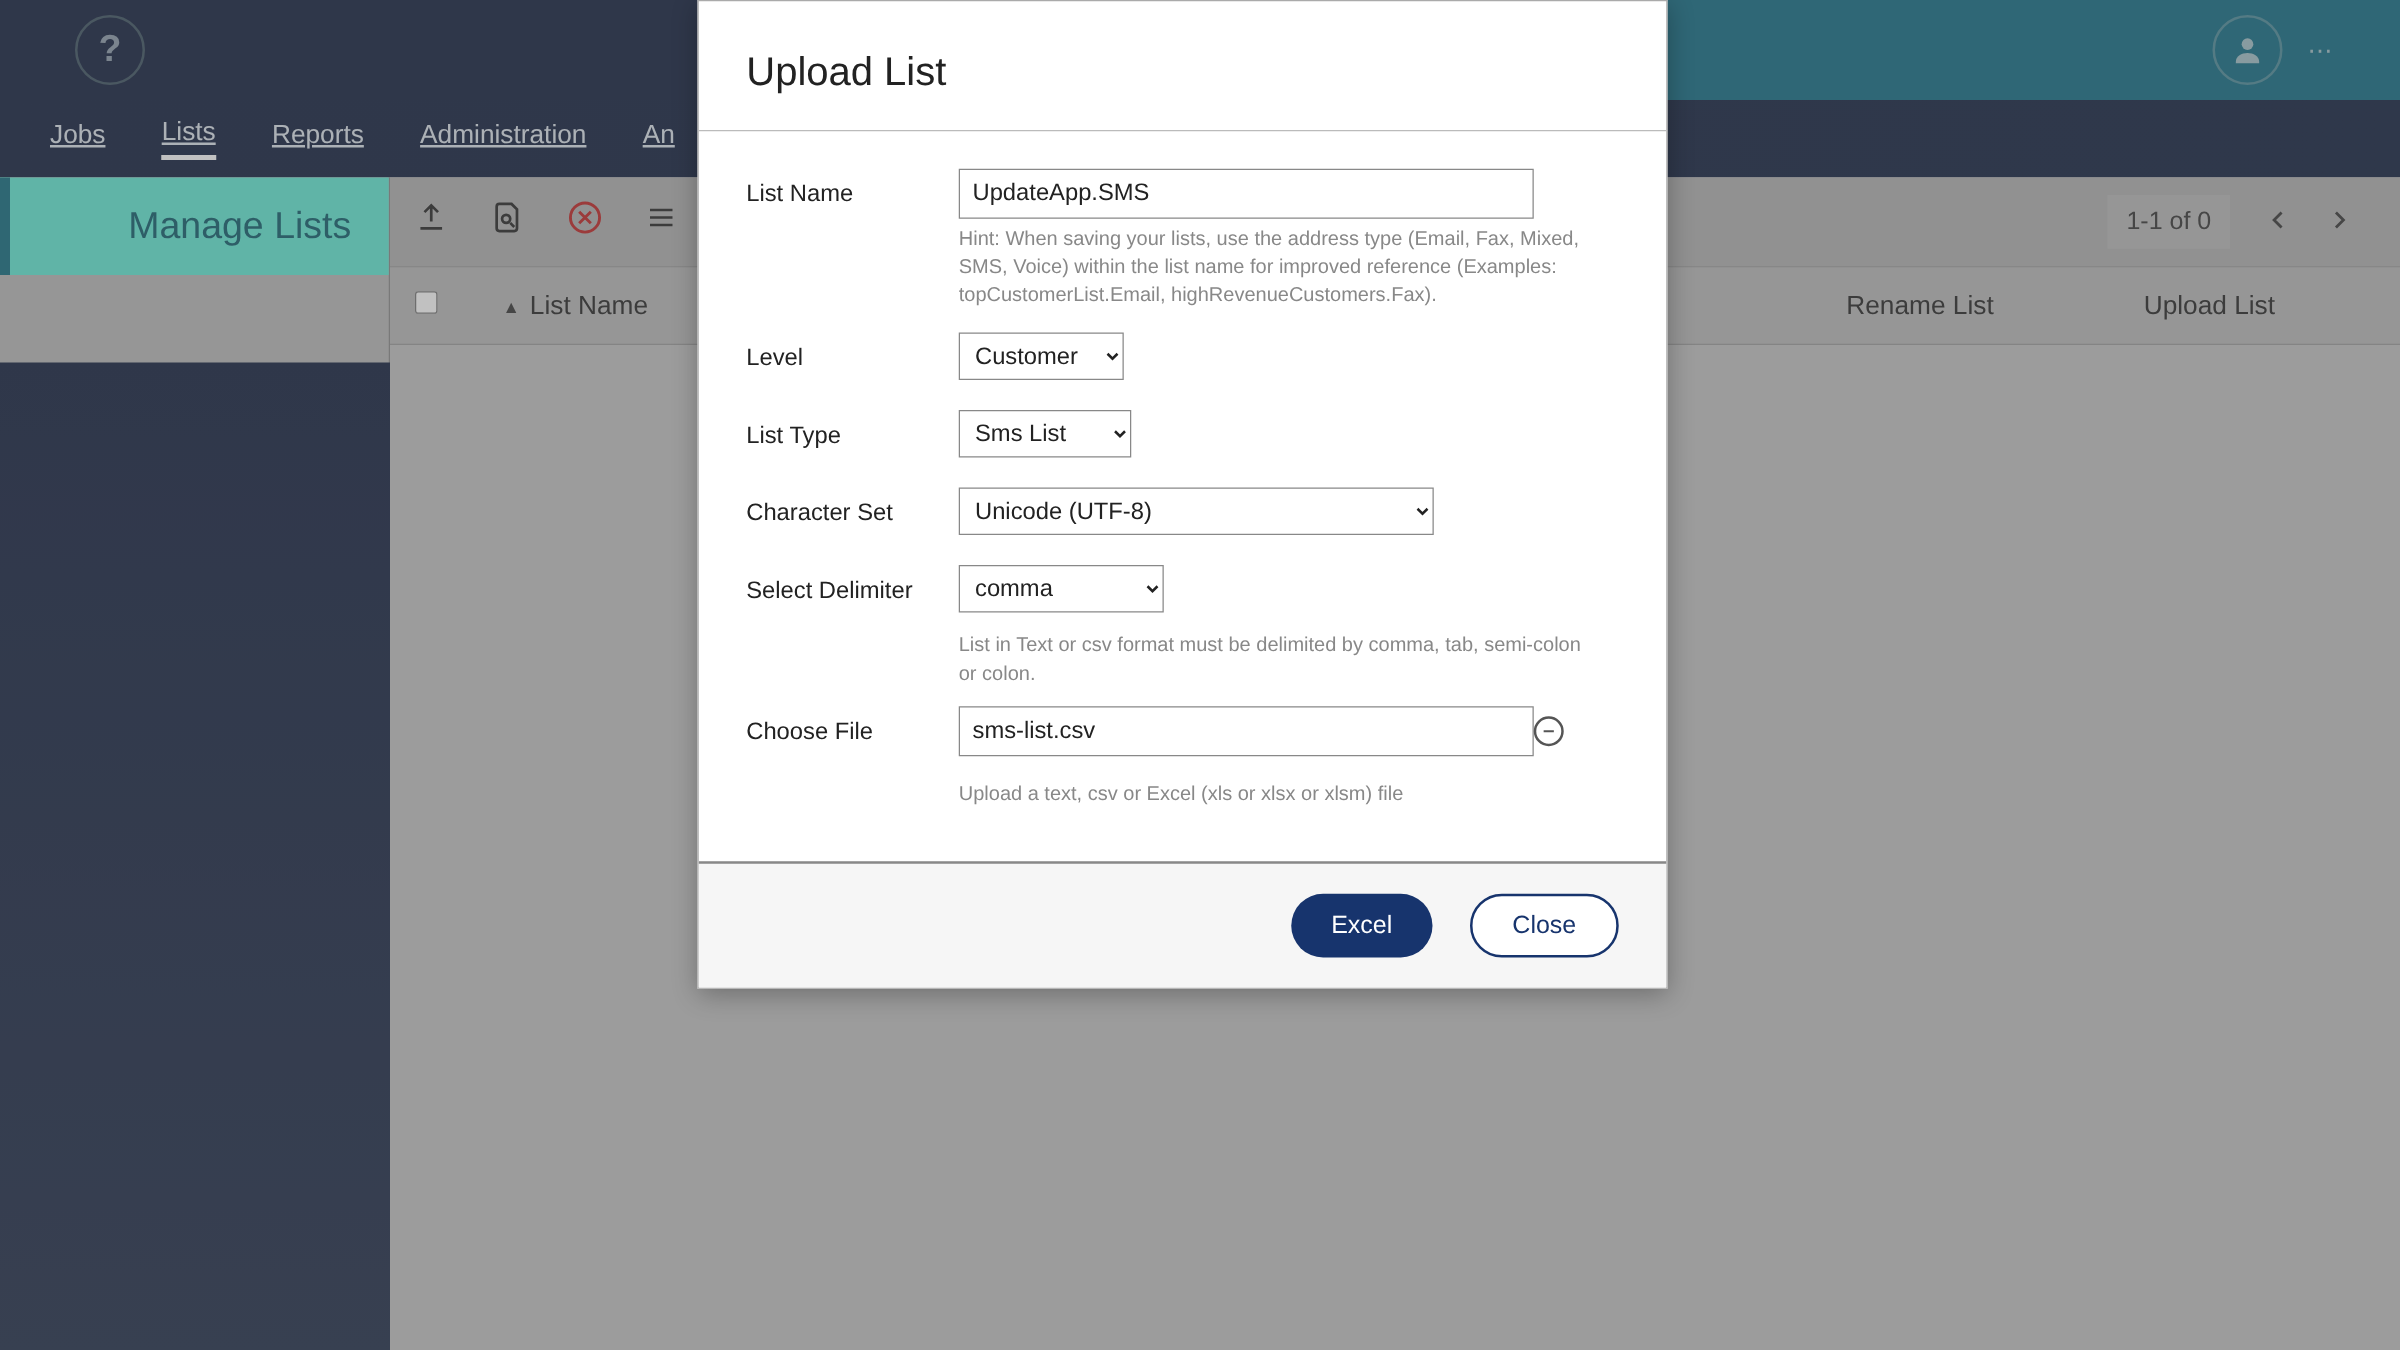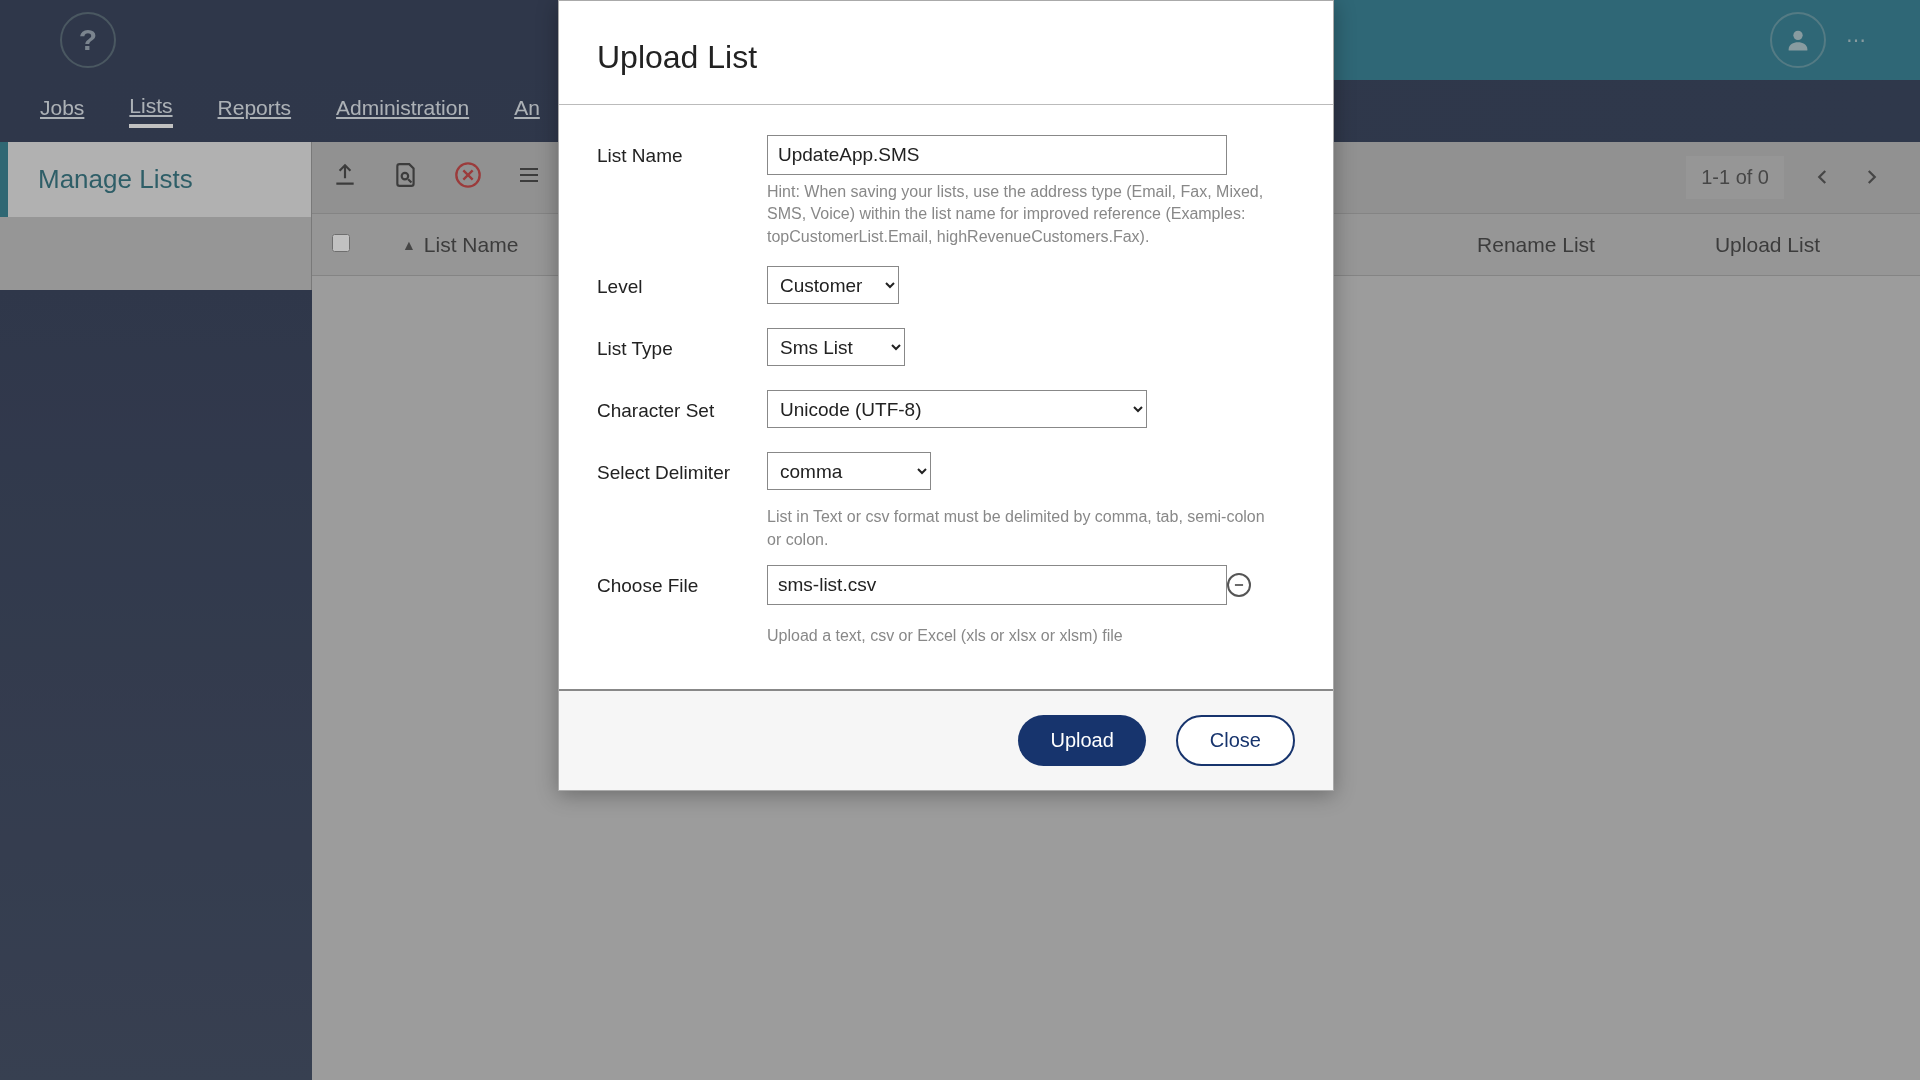--- a/index.html
+++ b/index.html
@@ -79,26 +79,27 @@
     .main-area {
       display: flex;
       height: calc(1080px - 142px);
     }
     .sidebar {
       width: 312px;
       background: #b8b8b8;
       border-right: 1px solid #888;
     }
     .sidebar-header {
-      background: #e5e5e5;
+      background: #5eead4;
       border-left: 8px solid #0c6a7e;
       padding: 22px 30px;
-      font-size: 26px;
+      font-size: 30px;
       color: #0a5a6a;
       font-weight: 500;
+      text-align: right;
     }
     .content {
       flex: 1;
       background: #c2c2c2;
       display: flex;
       flex-direction: column;
     }
     .toolbar {
       height: 72px;
       background: #b0b0b0;
@@ -444,16 +445,16 @@
                 <path d="M5 12h14"></path>
               </svg>
           </div>
         </div>
         <div class="hint-text" style="margin-top:20px;">Upload a text, csv or Excel (xls or xlsx or xlsm) file</div>
       </div>
     </div>
 
   </div>
   <div class="modal-footer">
-    <button class="btn btn-primary">Upload</button>
+    <button class="btn btn-primary">Excel</button>
     <button class="btn btn-secondary">Close</button>
   </div>
 </div>
 
 </body></html>

